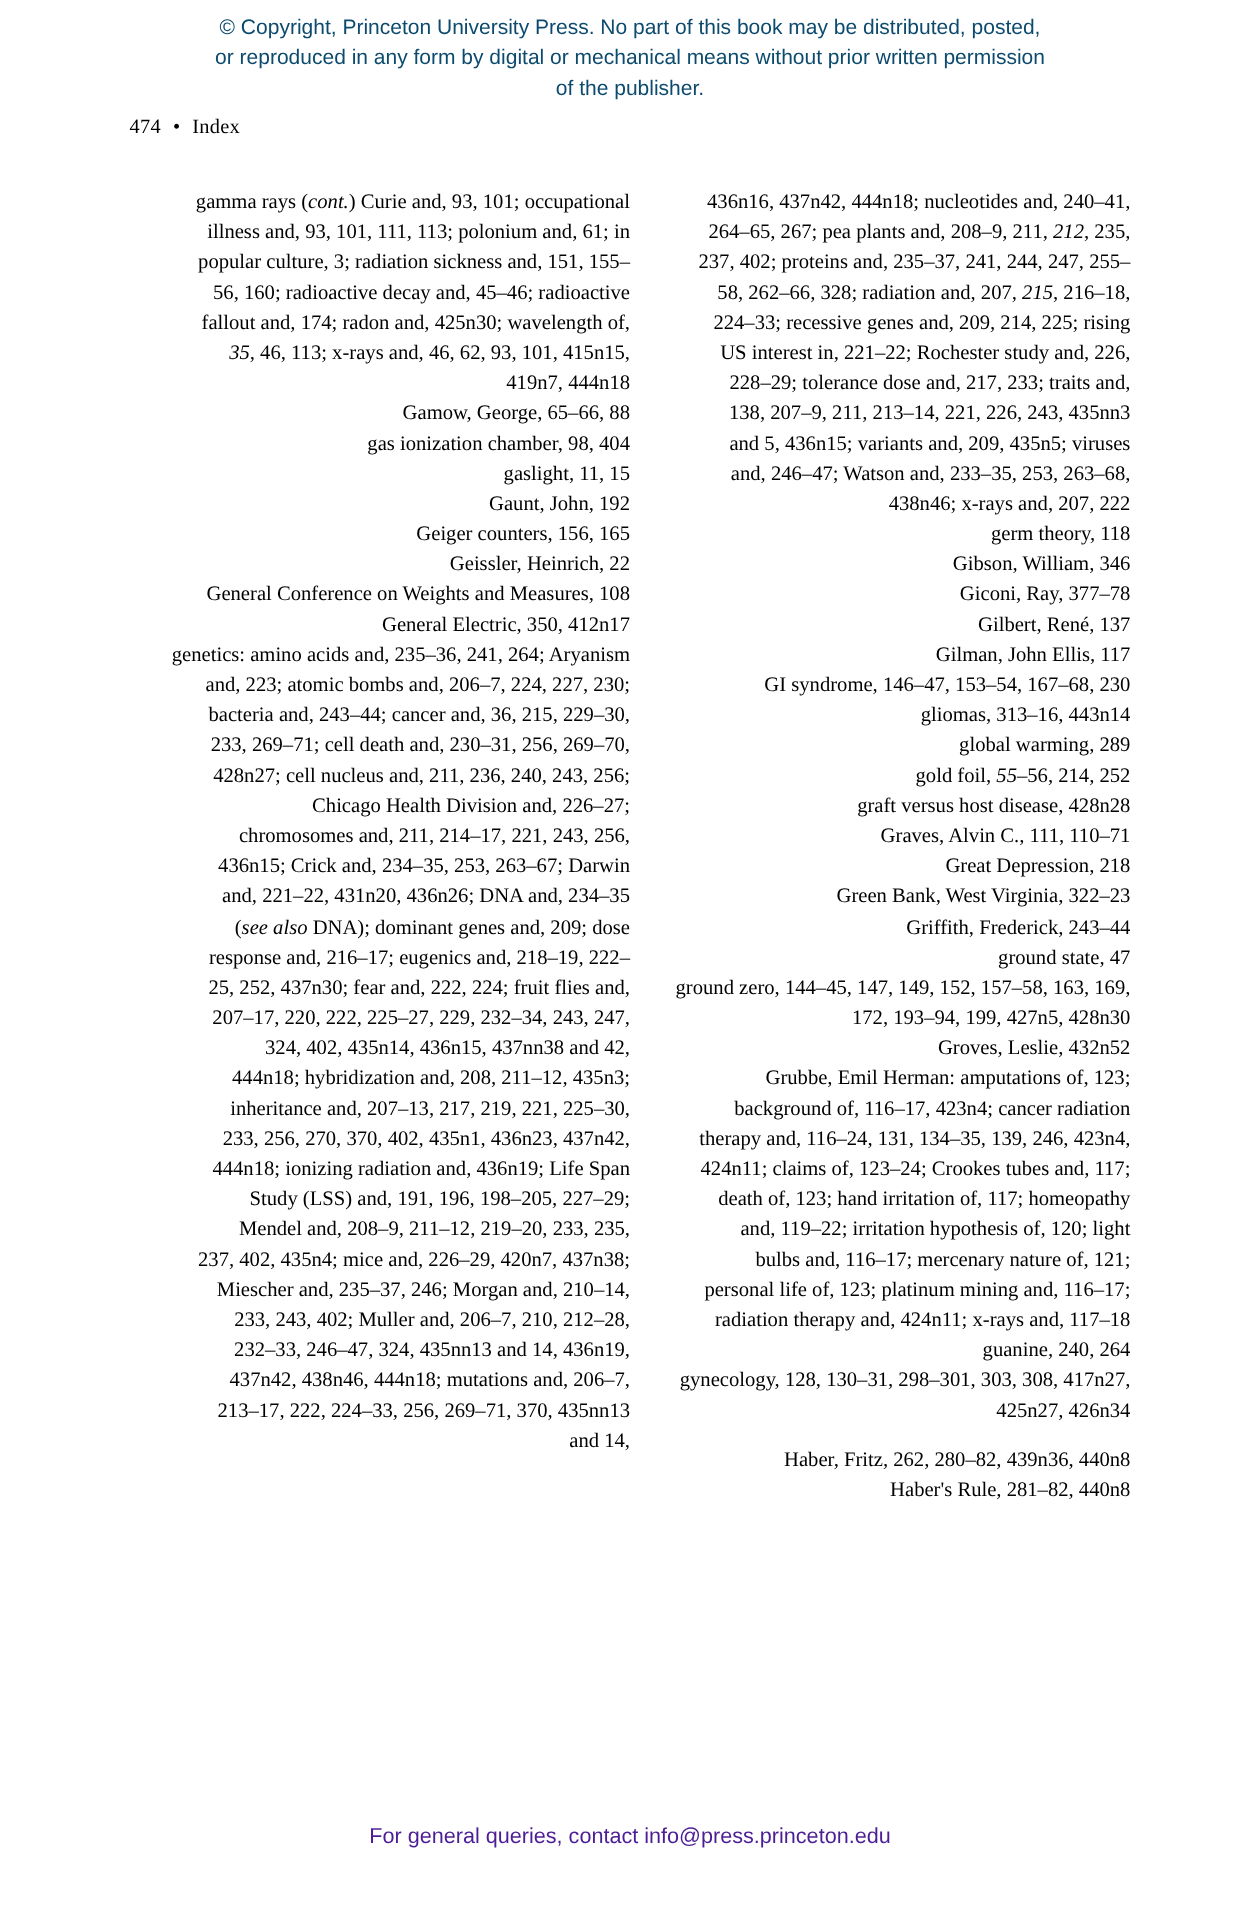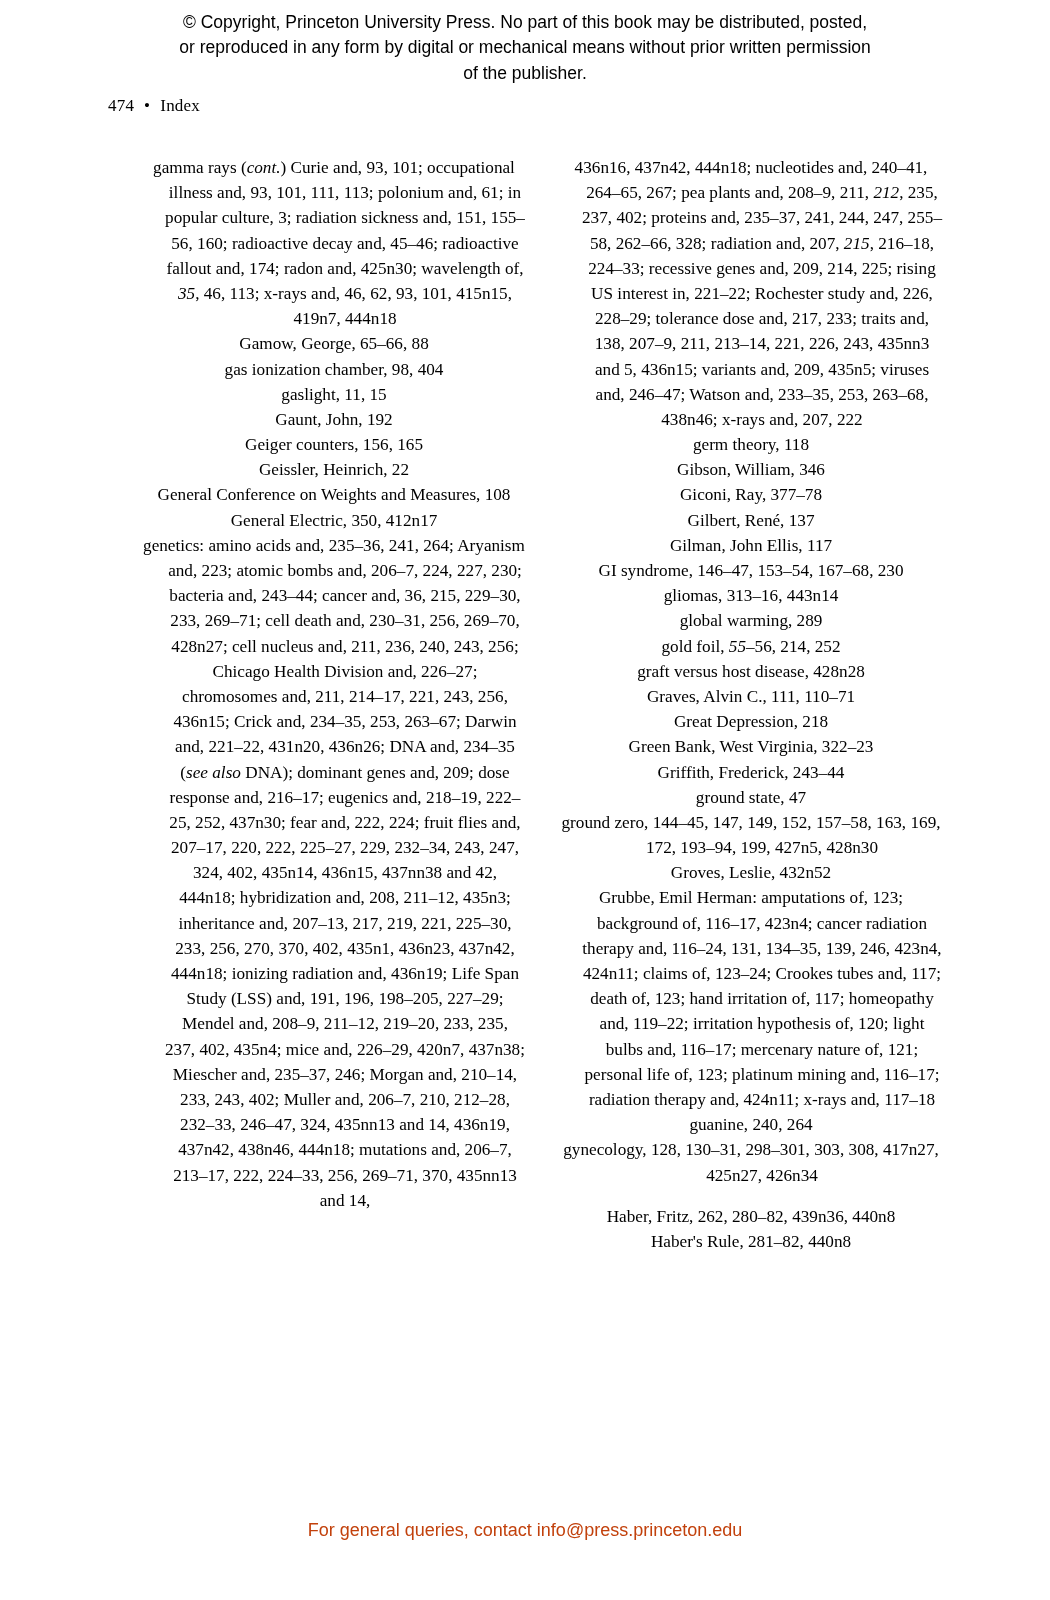--- a/index.html
+++ b/index.html
@@ -23,21 +23,21 @@
   }
   .copyright-notice {
     position: absolute;
     left: 175px;
     top: 10px;
     width: 700px;
     text-align: center;
     font-family: "Liberation Sans", sans-serif;
     font-size: 17.5px;
     line-height: 1.45;
-    color: #000000;
+    color: #0c4a6e;
   }
   .folio {
     position: absolute;
     left: 108px;
     top: 96px;
     font-size: 17px;
     letter-spacing: 0.2px;
   }
   .folio .num { font-size: 17px; }
   .folio .bullet { padding: 0 10px; }
@@ -49,21 +49,21 @@
     top: 155px;
     width: 834px;
     height: 1290px;
     display: flex;
     justify-content: space-between;
   }
   .col {
     width: 384px;
     font-size: 17.2px;
     line-height: 1.465;
-    text-align: center;
+    text-align: right;
     margin-left: 35px;
   }
   .col-right { width: 384px; }
 
   .entry {
     margin: 0;
     padding: 0 0 0 22px;
     text-indent: -22px;
   }
   .gap { height: 16px; }
@@ -71,21 +71,21 @@
   i, .it { font-style: italic; }
 
   .footer {
     position: absolute;
     left: 0;
     top: 1520px;
     width: 1050px;
     text-align: center;
     font-family: "Liberation Sans", sans-serif;
     font-size: 18px;
-    color: #c2410c;
+    color: #4c1d95;
   }
 </style>
 </head>
 <body>
 
 <div class="page">
 
   <div class="copyright-notice">© Copyright, Princeton University Press. No part of this book may be distributed, posted, or reproduced in any form by digital or mechanical means without prior written permission of the publisher.</div>
 
   <div class="folio">

